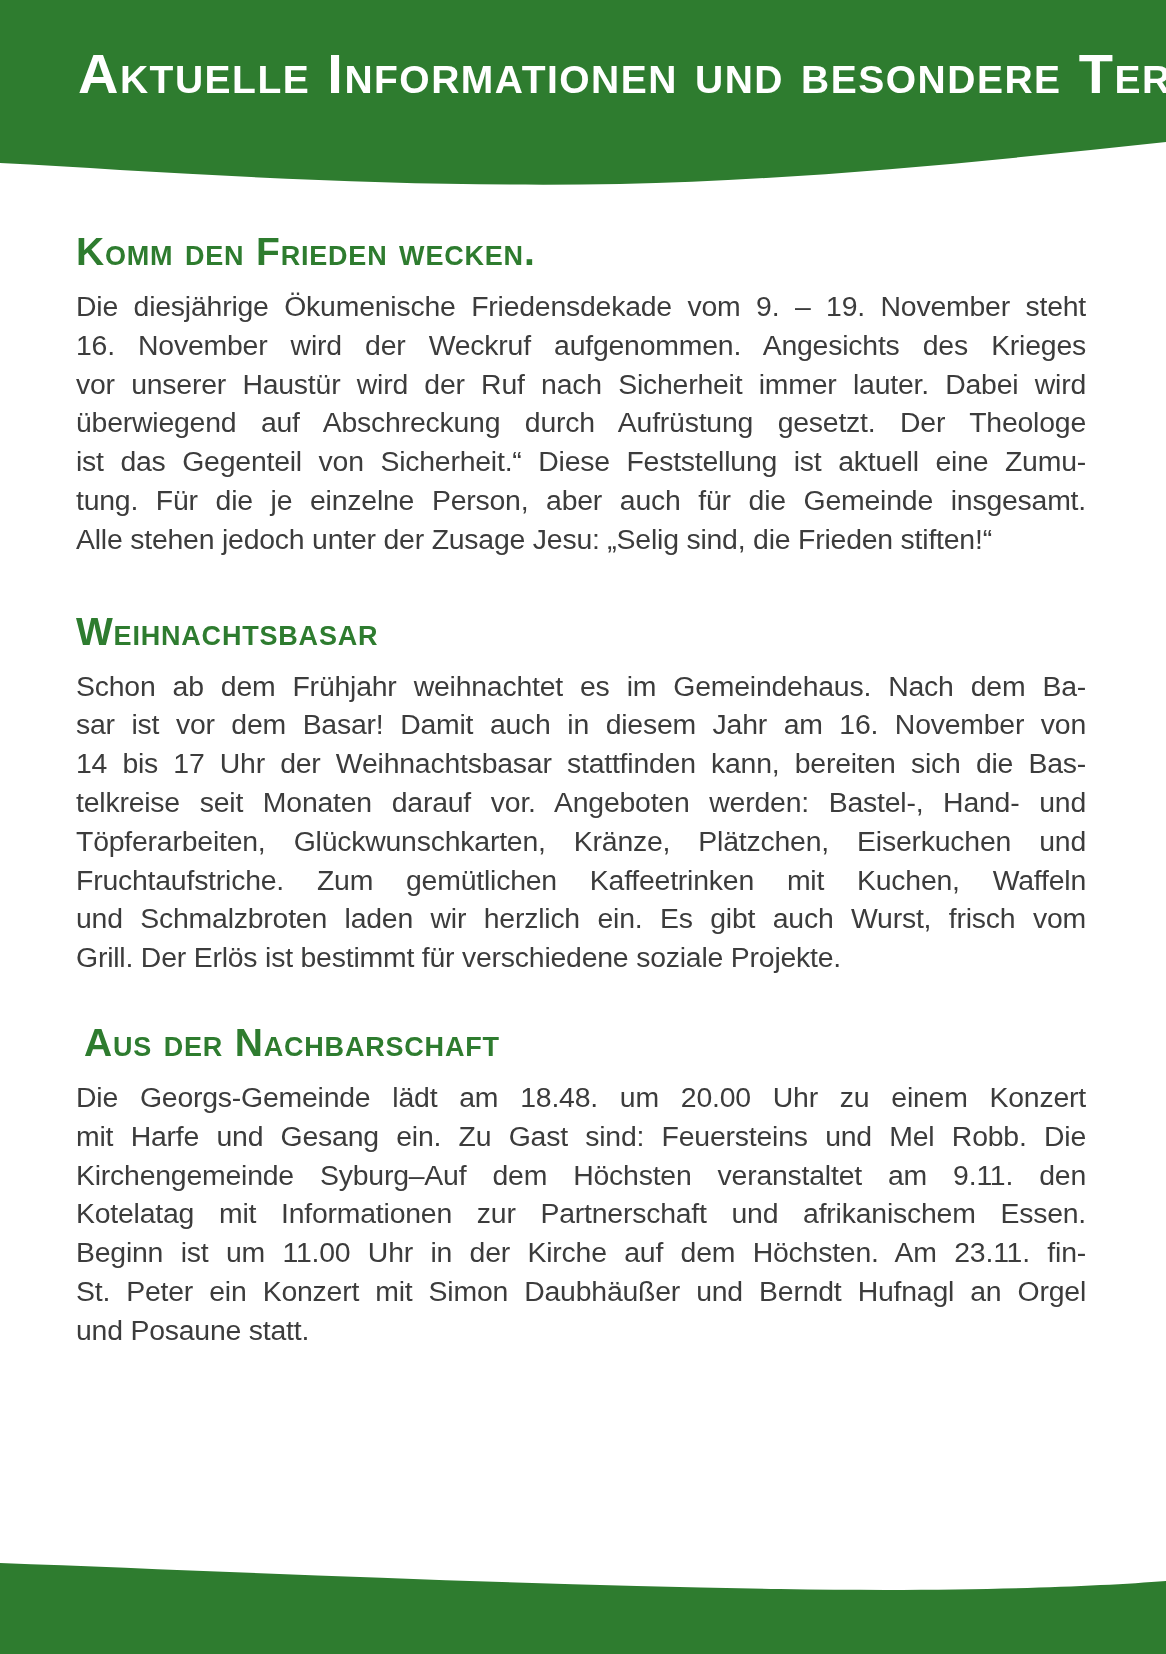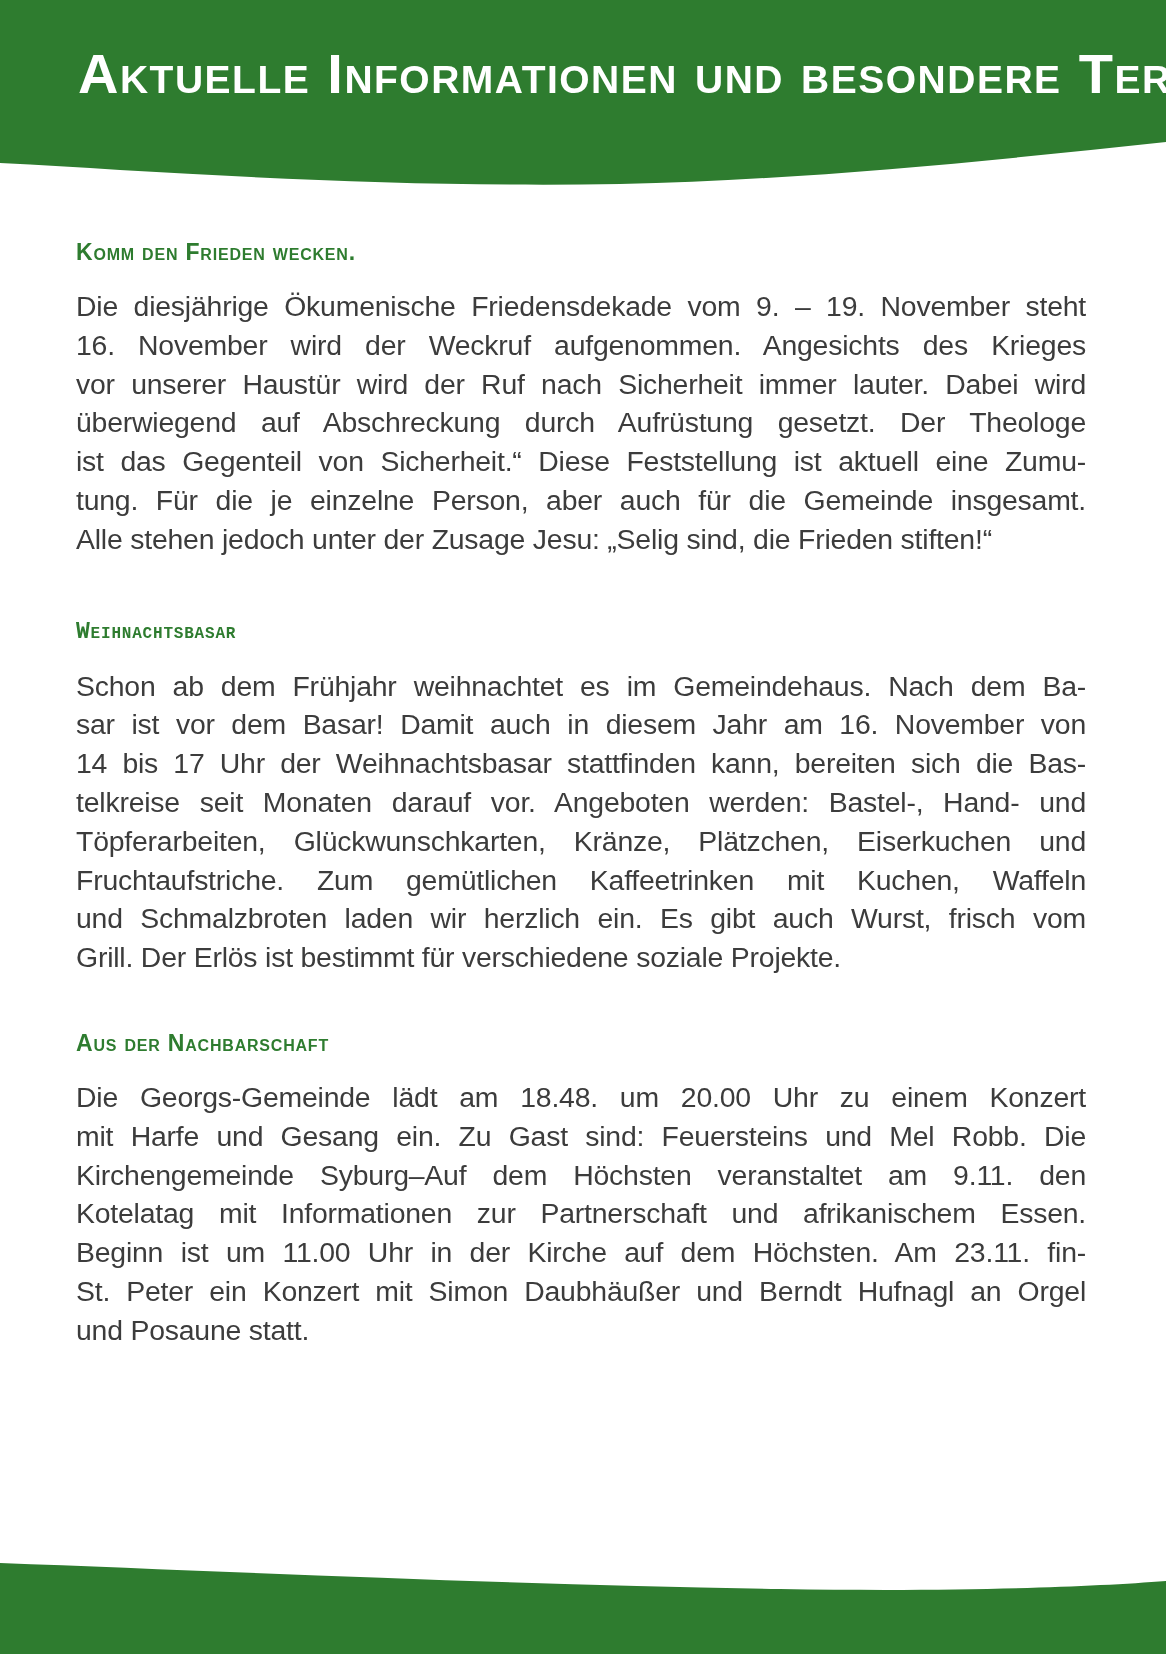--- a/index.html
+++ b/index.html
@@ -37,29 +37,29 @@
     white-space: nowrap;
   }
   
   .content {
     position: absolute;
     left: 76px; right: 80px; top: 0;
     color: var(--text);
   }
   h2.sec-heading {
     color: var(--green);
-    font-size: 23px;
+    font-size: 39px;
     font-weight: 700;
     font-variant: small-caps;
     letter-spacing: 0.8px;
     line-height: 36px;
   }
   section.s1 h2 { margin: 234px 0 17px 0; }
-  section.s2 h2 { margin: 55px 0 17px 0; font-family: Liberation Mono, monospace; }
-  section.s3 h2 { margin: 48px 0 17px 0; }
+  section.s2 h2 { margin: 55px 0 17px 0; }
+  section.s3 h2 { margin: 48px 0 17px 8px; }
   .para { width: 100%; }
   .jline {
     font-size: 28.4px;
     line-height: 38.8px;
     letter-spacing: -0.2px;
     color: var(--text);
     text-align: justify;
     text-align-last: justify;
     white-space: normal;
   }

